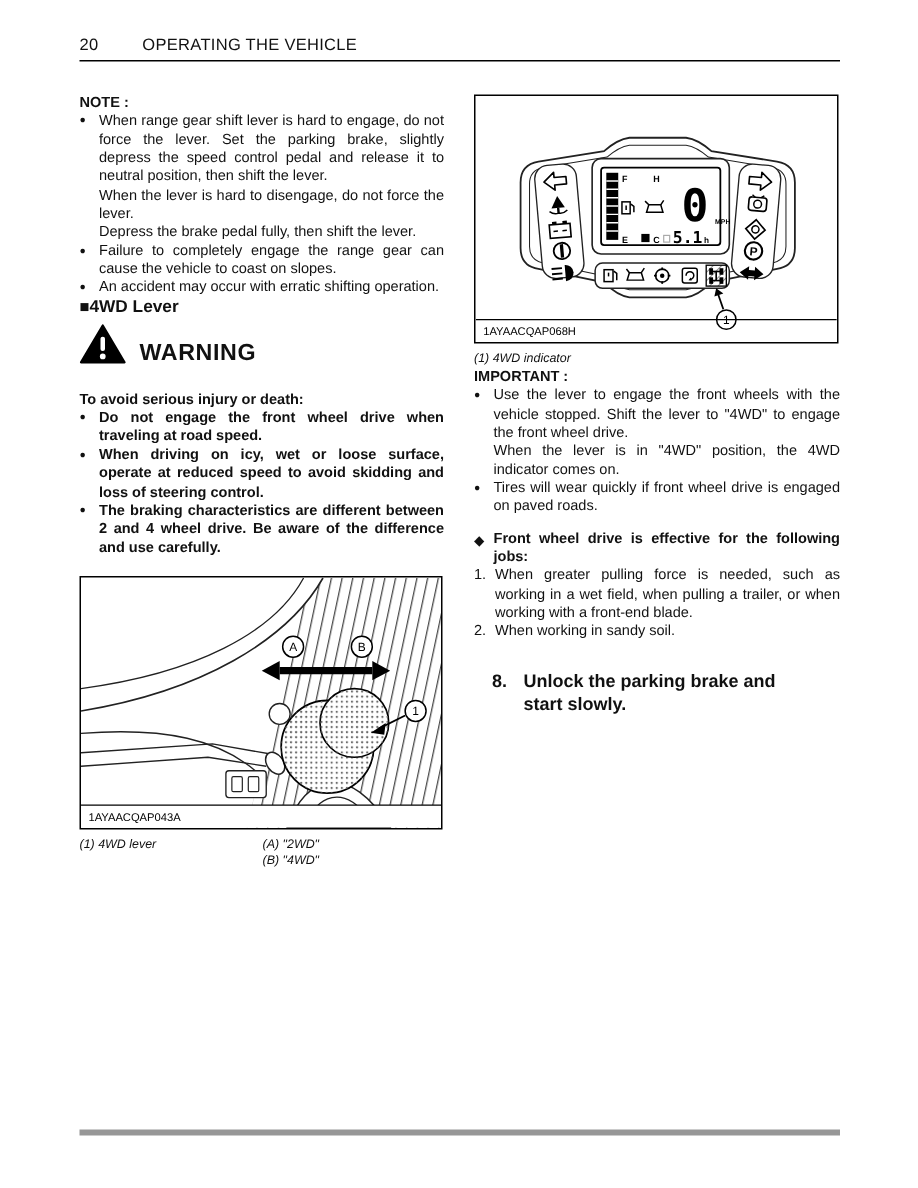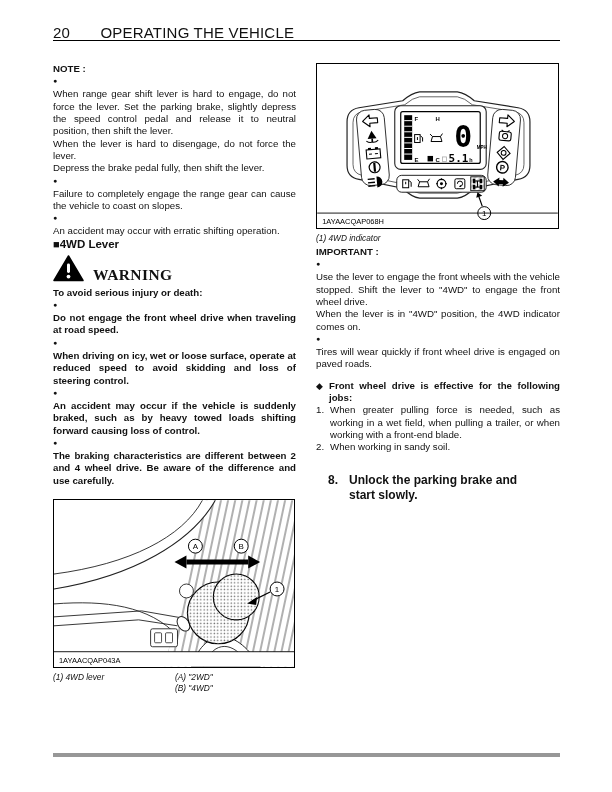--- a/index.html
+++ b/index.html
@@ -4,47 +4,47 @@
 <style>
   html,body{margin:0;padding:0;}
   body{
     width:612px;height:792px;background:#ffffff;position:relative;
     font-family:"Liberation Sans", sans-serif;color:#111;
     -webkit-font-smoothing:antialiased;
   }
   .page{position:absolute;inset:0;overflow:hidden;}
 
   
-  .hdr{position:absolute;left:53px;top:24px;width:507px;font-size:15px;letter-spacing:.2px;}
+  .hdr{position:absolute;left:53px;top:24px;width:507px;font-size:11px;letter-spacing:.2px;}
   .hdr .pg{display:inline-block;}
   .hdr .ttl{display:inline-block;margin-left:26px;}
   .hdr-rule{position:absolute;left:53px;top:40px;width:507px;height:1.3px;background:#000;}
 
   
   .ftr-bar{position:absolute;left:53px;top:753px;width:507px;height:4px;background:#979797;}
 
   
   .col-l{position:absolute;left:53px;top:63px;width:243px;}
   .col-r{position:absolute;left:316px;top:63px;width:244px;}
 
   .body-txt{font-size:9.7px;line-height:12.35px;text-align:justify;}
   .lbl{font-weight:bold;font-size:9.7px;line-height:12.35px;}
 
   .blist{margin:0;padding:0;}
-  .b-item{display:flex;flex-direction:column;}
+  .b-item{display:flex;}
   .b-marker{width:13px;flex:0 0 13px;font-size:7px;line-height:12.35px;}
   .b-body{flex:1;}
   .bold{font-weight:bold;}
 
   .sec-head{margin-top:0;font-size:11.5px;font-weight:bold;}
   .sec-head .sq{font-size:11px;}
 
   .warn-head{display:flex;align-items:flex-end;margin-top:5px;height:27px;}
-  .warn-word{font-size:15.5px;font-weight:bold;margin-left:9px;letter-spacing:.4px;line-height:15px;font-family:Liberation Serif, serif;}
-  .warn-intro{font-weight:bold;font-size:9.7px;line-height:12.35px;margin-top:5px;}
+  .warn-word{font-size:15.5px;font-weight:bold;margin-left:9px;letter-spacing:.4px;line-height:15px;}
+  .warn-intro{font-weight:bold;font-size:9.7px;line-height:12.35px;margin-top:18px;}
   .warn-list .b-body{font-weight:bold;}
 
   .figbox{border:1.4px solid #000;background:#fff;}
   .figA{margin-top:12px;width:240px;height:167px;}
   .figB{width:241px;height:164px;}
 
   .capline{font-style:italic;font-size:8.3px;line-height:11px;margin-top:4px;}
   .capsA{display:flex;margin-top:4px;}
   .capsA .c1{width:122px;}
   .capsA .c2 div{line-height:11px;}
@@ -113,24 +113,20 @@
     </div>
     <div class="warn-intro">To avoid serious injury or death:</div>
     <div class="blist body-txt warn-list">
       <div class="b-item">
         <span class="b-marker bold">●</span>
         <span class="b-body">Do not engage the front wheel drive when traveling at road speed.</span>
       </div>
       <div class="b-item">
         <span class="b-marker bold">●</span>
         <span class="b-body">When driving on icy, wet or loose surface, operate at reduced speed to avoid skidding and loss of steering control.</span>
-      </div>
-      <div class="b-item">
-        <span class="b-marker bold">●</span>
-        <span class="b-body">An accident may occur if the vehicle is suddenly braked, such as by heavy towed loads shifting forward causing loss of control.</span>
       </div>
       <div class="b-item">
         <span class="b-marker bold">●</span>
         <span class="b-body">The braking characteristics are different between 2 and 4 wheel drive. Be aware of the difference and use carefully.</span>
       </div>
     </div>
 
     <div class="figbox figA">
       <svg width="240" height="167" viewBox="0 0 241 167">
         <defs>

